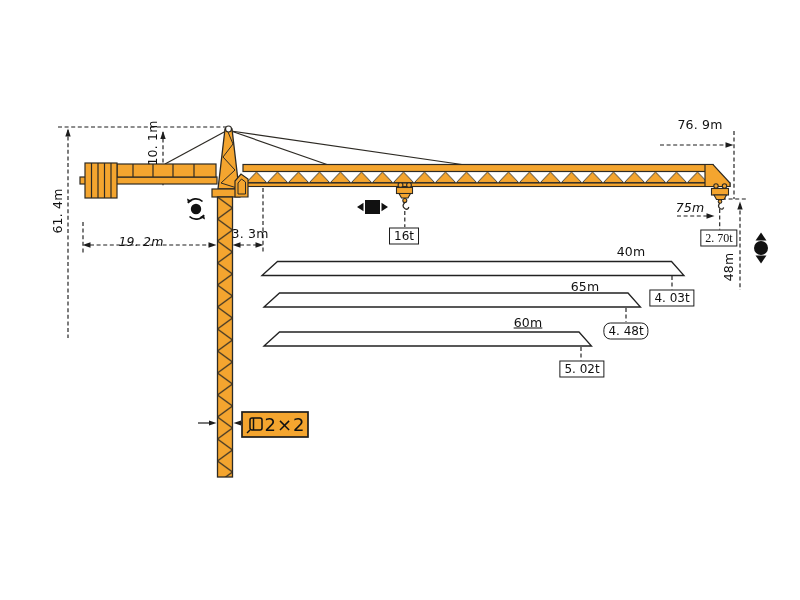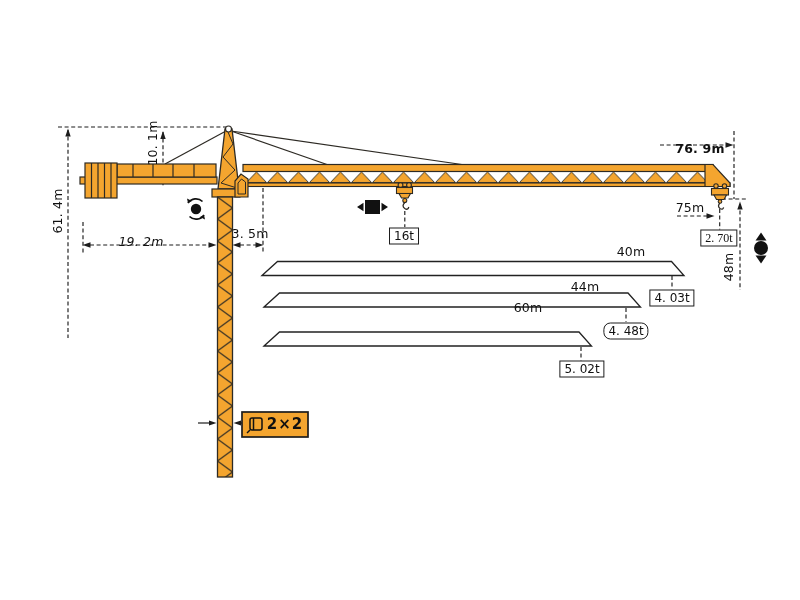--- a/index.html
+++ b/index.html
@@ -13,21 +13,21 @@
     transform:translate(-50%,-50%);letter-spacing:0.2px;font-weight:500;
   }
   .lbl.rot{transform:translate(-50%,-50%) rotate(-90deg);}
   .val-box{
     position:absolute;transform:translate(-50%,-50%);
     border:1.6px solid #1d1d1d;background:#fff;color:#111;
     font-size:12px;line-height:13px;padding:1px 4px;white-space:nowrap;font-weight:500;
   }
   .section-lbl{
     position:absolute;transform:translate(-50%,-50%);
-    font-size:15px;font-weight:700;color:#111;white-space:nowrap;letter-spacing:1px;
+    font-size:18px;font-weight:400;color:#111;white-space:nowrap;letter-spacing:1px;
   }
 </style>
 </head>
 <body>
 
 <div class="stage">
 
   <svg width="800" height="600" viewBox="0 0 800 600">
     <defs>
       <pattern id="mastLat" width="15" height="22" patternUnits="userSpaceOnUse" x="217.5" y="197">
@@ -173,28 +173,28 @@
         <rect x="250" y="418" width="12" height="12" rx="2"></rect>
         <line x1="253.5" y1="418" x2="253.5" y2="430"></line>
         <line x1="250" y1="430" x2="247" y2="433"></line>
       </g>
     </g>
   </svg>
 
   <div class="lbl rot" style="left:57px;top:211px;">61. 4m</div>
   <div class="lbl rot" style="left:152px;top:143px;">10. 1m</div>
   <div class="lbl" style="left:141px;top:241px;font-style:italic;">19. 2m</div>
-  <div class="lbl" style="left:250px;top:233px;">3. 5m</div>
-  <div class="lbl" style="left:700px;top:148px;font-weight:bold;">76. 9m</div>
-  <div class="lbl" style="left:690px;top:207px;">75m</div>
+  <div class="lbl" style="left:250px;top:233px;">3. 3m</div>
+  <div class="lbl" style="left:700px;top:124px;">76. 9m</div>
+  <div class="lbl" style="left:690px;top:207px;font-style:italic;">75m</div>
   <div class="lbl rot" style="left:728px;top:267px;">48m</div>
 
   <div class="lbl" style="left:631px;top:251px;">40m</div>
-  <div class="lbl" style="left:585px;top:286px;">44m</div>
-  <div class="lbl" style="left:528px;top:307px;">60m</div>
+  <div class="lbl" style="left:585px;top:286px;">65m</div>
+  <div class="lbl" style="left:528px;top:322px;text-decoration:underline;">60m</div>
 
   <div class="val-box" style="left:404px;top:236px;">16t</div>
   <div class="val-box" style="left:719px;top:238px;font-family:Liberation Serif, serif;">2. 70t</div>
   <div class="val-box" style="left:672px;top:298px;">4. 03t</div>
   <div class="val-box" style="left:626px;top:331px;border-radius:7px;">4. 48t</div>
   <div class="val-box" style="left:582px;top:369px;">5. 02t</div>
 
   <div class="section-lbl" style="left:285px;top:424px;">2×2</div>
 </div>
 

